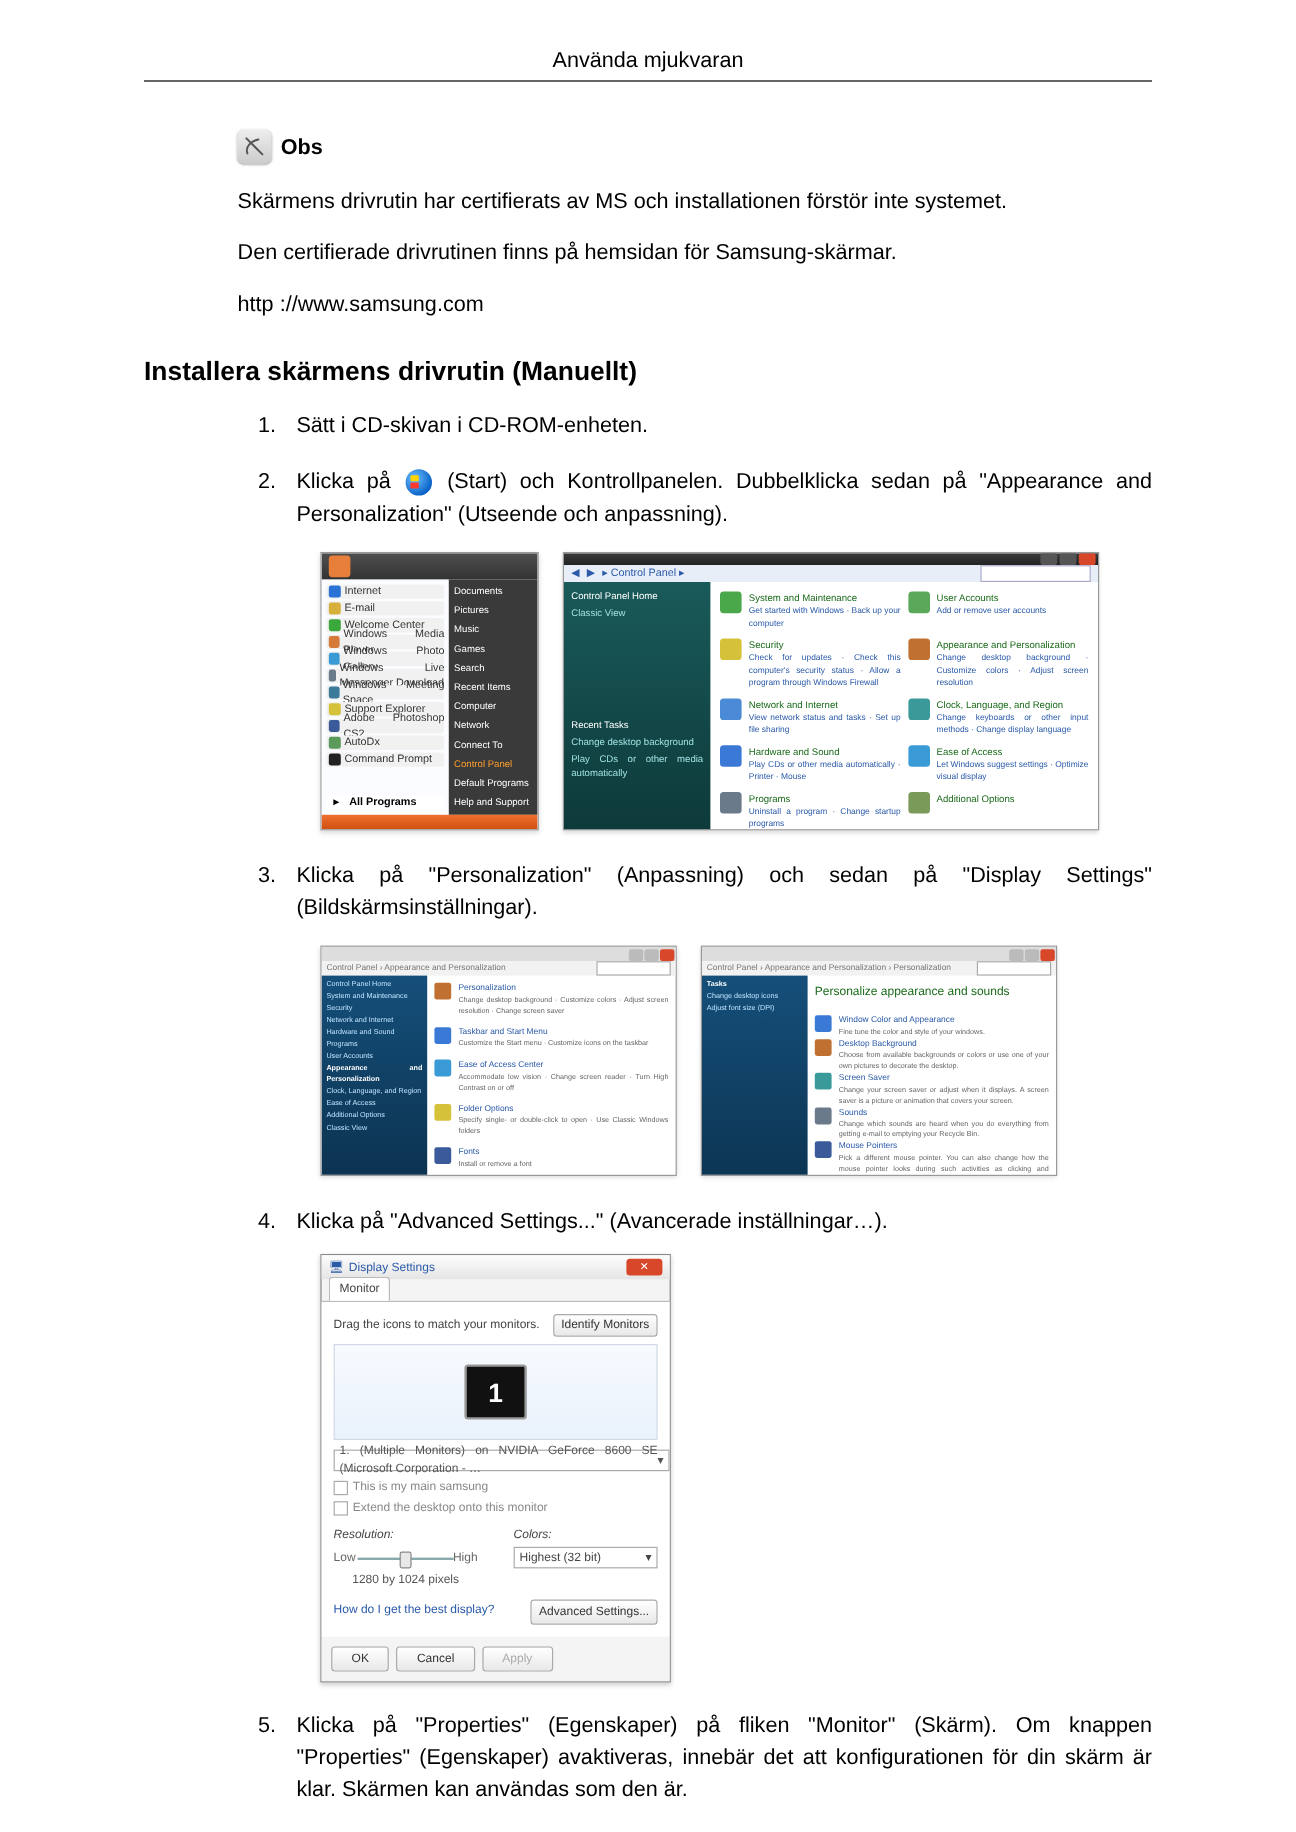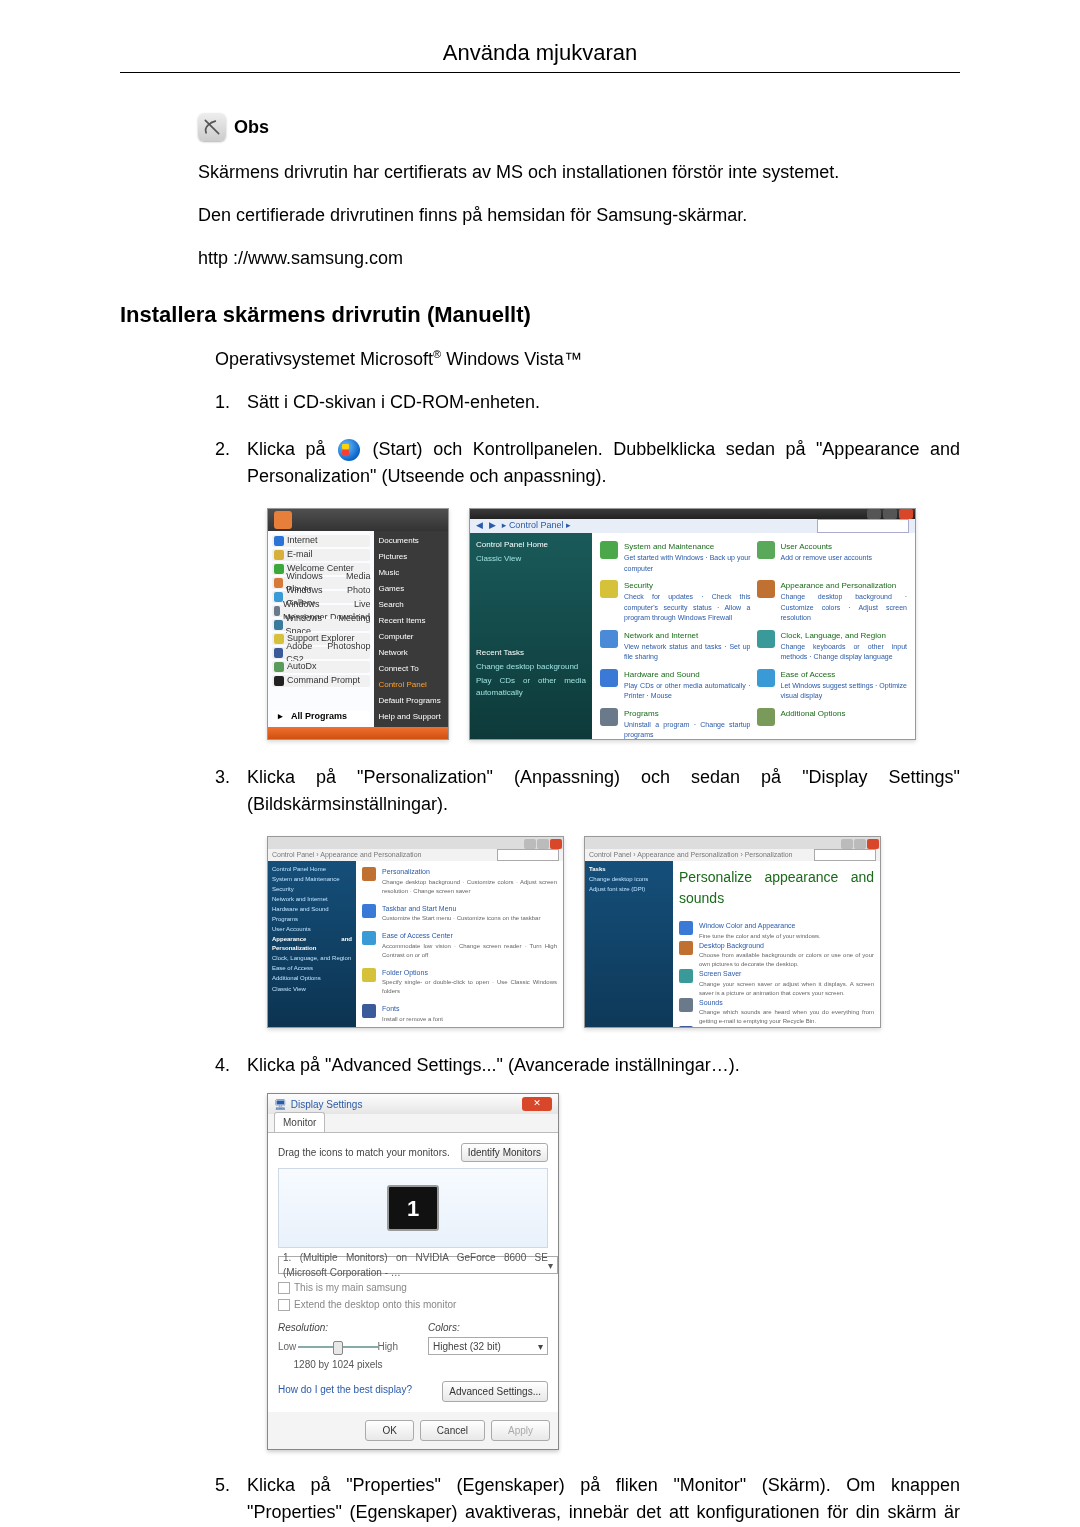--- a/index.html
+++ b/index.html
@@ -15,21 +15,21 @@
     margin: 0 auto;
     padding: 40px 0;
   }
   .hr-top, .hr-bottom {
     border: none;
     border-top: 1px solid #000;
     margin: 0;
   }
   .header-title {
     text-align: center;
-    font-size: 22px;
+    font-size: 18px;
     padding-bottom: 6px;
   }
   .content {
     padding-top: 40px;
   }
   .note-block {
     margin-left: 78px;
     margin-bottom: 30px;
   }
   .note-header {
@@ -187,21 +187,21 @@
   .p-side .psi{color:#bfe3ff;font-size:6px;}
   .p-side .psi.sel{color:#fff;font-weight:bold;}
   .p-body .p-main{flex:1;padding:6px;display:flex;flex-direction:column;gap:8px;}
   .pentry{display:flex;gap:6px;}
   .pentry .peico{width:14px;height:14px;border-radius:2px;flex-shrink:0;}
   .pentry .pet{display:flex;flex-direction:column;}
   .pentry .pet .pett{font-size:7px;}
   .pentry .pet .pets{font-size:6px;color:#666;}
   .pers.left .pett{color:#2a5aa8;}
   .pers.right .pett{color:#2a5aa8;}
-  .pers.right .p-main .title{color:#1a6a1a;font-size:14px;margin-bottom:4px;}
+  .pers.right .p-main .title{color:#1a6a1a;font-size:10px;margin-bottom:4px;}
   
   .dsdlg {
     width: 290px;
     margin: 14px 0 22px 20px;
     border:1px solid #888;
     background:#f4f4f4;
     font-size:10px;
     box-shadow:0 2px 4px rgba(0,0,0,0.2);
   }
   .dsdlg .ds-title{height:20px;background:linear-gradient(#fdfdfd,#e5e5e5);display:flex;align-items:center;padding:0 6px;color:#2a5aa8;}
@@ -219,21 +219,21 @@
   .ds-body .rescol{display:flex;gap:30px;margin-top:8px;}
   .rescol .col{flex:1;}
   .rescol .lab{color:#444;margin-bottom:2px;font-style:italic;}
   .rescol .slider{height:18px;position:relative;display:flex;align-items:center;justify-content:space-between;color:#666;}
   .rescol .slider .track{position:absolute;left:20px;right:20px;top:9px;height:2px;background:#8aa;}
   .rescol .slider .thumb{position:absolute;left:46%;top:4px;width:8px;height:12px;background:#e8e8e8;border:1px solid #888;border-radius:2px;}
   .rescol .sel{border:1px solid #aaa;height:16px;display:flex;align-items:center;padding:0 4px;background:#fff;color:#444;}
   .ds-body .resval{text-align:center;color:#555;margin-top:2px;}
   .ds-body .link{color:#2a5aa8;margin-top:10px;display:block;}
   .ds-body .adv{float:right;margin-top:-16px;border:1px solid #aaa;padding:2px 6px;background:linear-gradient(#fff,#e8e8e8);border-radius:3px;color:#333;}
-  .dsdlg .ds-btns{padding:8px;display:flex;justify-content:flex-end;gap:6px;background:#f4f4f4;}
+  .dsdlg .ds-btns{padding:8px;display:flex;justify-content:flex-start;gap:6px;background:#f4f4f4;}
   .ds-btns .btn{border:1px solid #aaa;padding:2px 16px;border-radius:3px;background:linear-gradient(#fff,#e8e8e8);color:#333;}
   .ds-btns .btn.disabled{color:#aaa;}
   sup{font-size:11px;}
 </style>
 </head>
 <body>
 
 <div class="page">
   <div class="header-title">Använda mjukvaran</div>
   <hr class="hr-top">
@@ -249,23 +249,20 @@
         </span>
         <span class="note-label">Obs</span>
       </div>
       <p class="para">Skärmens drivrutin har certifierats av MS och installationen förstör inte systemet.</p>
       <p class="para">Den certifierade drivrutinen finns på hemsidan för Samsung-skärmar.</p>
       <p class="para">http ://www.samsung.com</p>
     </div>
 
     <h2 class="h2">Installera skärmens drivrutin (Manuellt)</h2>
 
-    <p class="para indent">
-      <span>Operativsystemet Microsoft</span><sup>®</sup><span> Windows Vista™</span>
-    </p>
 
     <ol class="steps">
       <li>Sätt i CD-skivan i CD-ROM-enheten.</li>
 
       <li>
         <span>Klicka på </span><span class="start-icon"></span><span> (Start) och Kontrollpanelen. Dubbelklicka sedan på "Appearance and Personalization" (Utseende och anpassning).</span>
 
         <div class="screenshot-row">
 
           <div class="shot startmenu">

